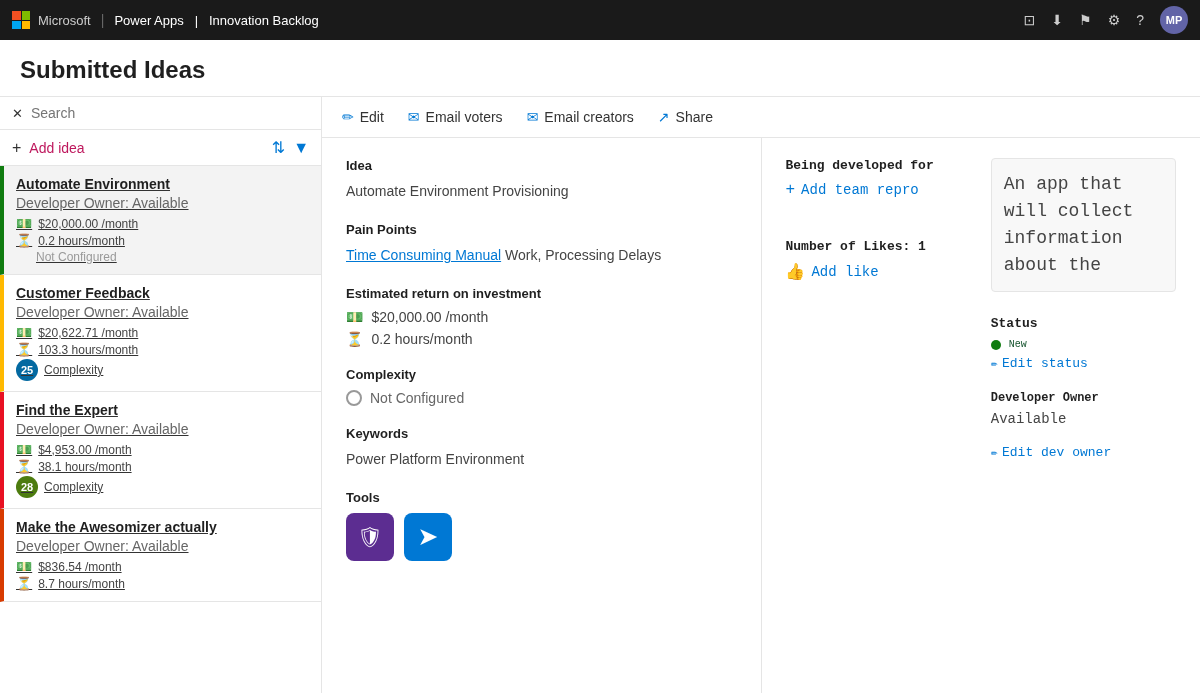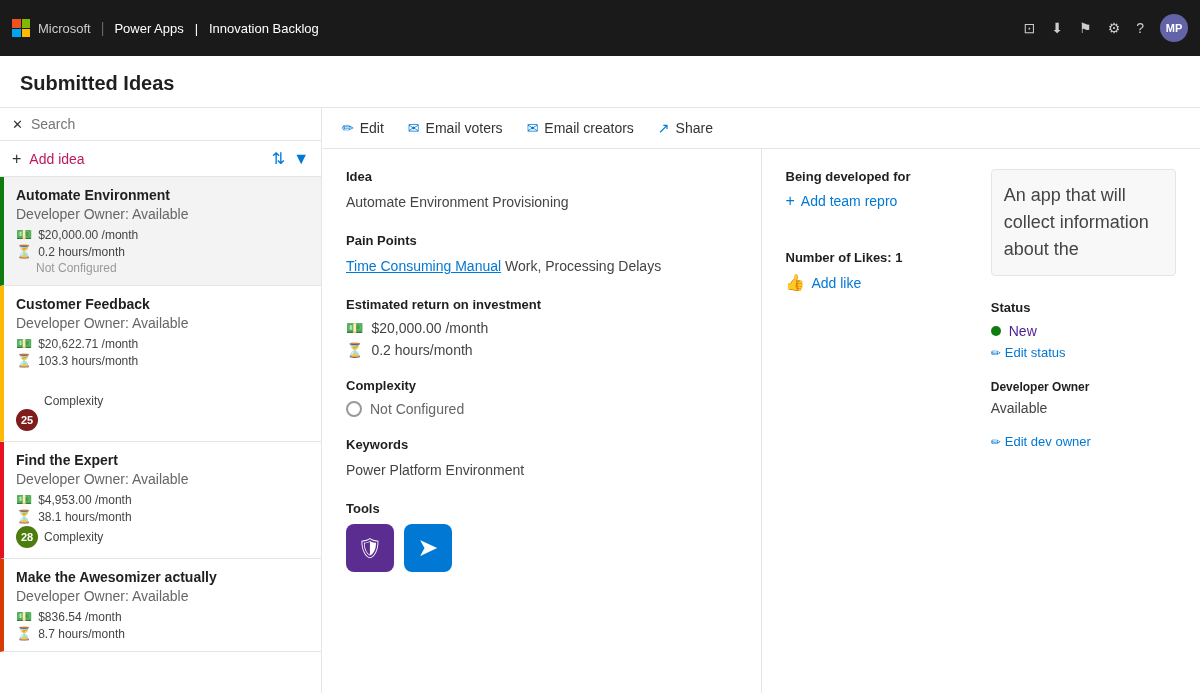--- a/index.html
+++ b/index.html
@@ -1,20 +1,20 @@
 <!DOCTYPE html>
 <html><head>
   <meta charset="utf-8">
   <style>
     * { margin: 0; padding: 0; box-sizing: border-box; }
     body { font-family: 'Segoe UI', Arial, sans-serif; font-size: 14px; color: #333; background: #fff; overflow: hidden; height: 693px; width: 1200px; }
 
     
     .top-nav {
-      height: 56px;
+      height: 40px;
       background: #1a1a1a;
       display: flex;
       align-items: center;
       padding: 0 12px;
       gap: 12px;
       color: #fff;
     }
     .nav-logo { display: flex; align-items: center; gap: 8px; }
     .ms-logo { width: 18px; height: 18px; display: grid; grid-template-columns: 1fr 1fr; gap: 1px; }
     .ms-logo span:nth-child(1) { background: #f25022; }
@@ -26,21 +26,21 @@
     .nav-app { font-size: 13px; color: #fff; }
     .nav-right { margin-left: auto; display: flex; align-items: center; gap: 16px; }
     .nav-icon { color: #ccc; font-size: 14px; cursor: pointer; }
     .nav-avatar { width: 28px; height: 28px; border-radius: 50%; background: #6264a7; color: #fff; display: flex; align-items: center; justify-content: center; font-size: 11px; font-weight: 600; cursor: pointer; }
 
     
     .page-title-bar {
       padding: 16px 20px 12px 20px;
       border-bottom: 1px solid #e5e5e5;
     }
-    .page-title-bar h1 { font-size: 20px; font-weight: 600; color: #1f1f1f; }
+    .page-title-bar h1 { font-size: 24px; font-weight: 600; color: #1f1f1f; }
 
     
     .main-layout {
       display: flex;
       height: calc(693px - 40px - 57px);
     }
 
     
     .left-panel {
       width: 322px;
@@ -66,21 +66,21 @@
       align-items: center;
       padding: 8px 12px;
       border-bottom: 1px solid #e5e5e5;
       gap: 8px;
     }
     .add-idea-bar .plus { color: #333; font-size: 16px; cursor: pointer; }
     .add-idea-label { flex: 1; font-size: 14px; color: #be185d; cursor: pointer; }
     .sort-icon { color: #0078d4; font-size: 16px; cursor: pointer; }
     .filter-icon { color: #0078d4; font-size: 16px; cursor: pointer; }
 
-    .ideas-list { flex: 1; overflow-y: auto; }
+    .ideas-list { flex: 1; overflow-y: auto; text-decoration: underline; }
 
     .idea-item {
       border-bottom: 1px solid #e5e5e5;
       padding: 10px 12px;
       cursor: pointer;
       border-left: 4px solid transparent;
     }
     .idea-item.active { background: #f3f3f3; border-left-color: #0078d4; }
     .idea-item.green-bar { border-left-color: #107c10; }
     .idea-item.yellow-bar { border-left-color: #ffb900; }
@@ -90,21 +90,21 @@
     .idea-title { font-size: 14px; font-weight: 600; color: #1f1f1f; margin-bottom: 3px; }
     .idea-owner { font-size: 14px; color: #666; margin-bottom: 5px; }
     .idea-meta { display: flex; flex-direction: column; gap: 2px; }
     .meta-row { display: flex; align-items: center; gap: 6px; font-size: 12px; color: #444; }
     .meta-icon { font-size: 13px; }
     .complexity-badge {
       display: inline-flex; align-items: center; justify-content: center;
       width: 22px; height: 22px; border-radius: 50%;
       font-size: 11px; font-weight: 600; color: #fff;
     }
-    .badge-orange { background: #7f1d1d; margin-top: 39px; }
+    .badge-orange { background: #0369a1; }
     .badge-red { background: #4d7c0f; }
 
     
     .right-panel {
       flex: 1;
       display: flex;
       flex-direction: column;
       overflow: hidden;
     }
 
@@ -192,30 +192,30 @@
 
     .likes-section { margin-bottom: 24px; }
     .likes-title { font-size: 13px; font-weight: 700; color: #1f1f1f; margin-bottom: 8px; }
     .likes-add { display: flex; align-items: center; gap: 6px; color: #0078d4; cursor: pointer; font-size: 14px; }
     .thumb-icon { font-size: 16px; }
 
     .status-section { margin-bottom: 20px; }
     .status-title { font-size: 13px; font-weight: 700; color: #1f1f1f; margin-bottom: 8px; }
     .status-row { display: flex; align-items: center; gap: 8px; margin-bottom: 6px; }
     .status-dot { width: 10px; height: 10px; border-radius: 50%; background: #107c10; display: inline-block; }
-    .status-value { font-size: 14px; color: #4c1d95; }
+    .status-value { font-size: 10px; color: #14532d; }
     .edit-link { display: flex; align-items: center; gap: 4px; color: #0078d4; cursor: pointer; font-size: 13px; }
     .edit-pencil { font-size: 12px; }
 
     .dev-owner-section { }
     .dev-owner-title { font-size: 12px; font-weight: 700; color: #1f1f1f; margin-bottom: 6px; }
     .dev-owner-value { font-size: 14px; color: #444; margin-bottom: 18px; }
 
     
-    .right-columns { display: flex; gap: 20px; }
+    .right-columns { display: flex; gap: 20px; font-family: Liberation Mono, monospace; }
     .right-col { flex: 1; }
   </style>
 </head>
 <body>
 
 <nav class="top-nav">
   <div class="nav-logo">
     <div class="ms-logo">
       <span></span>
         <span></span>

